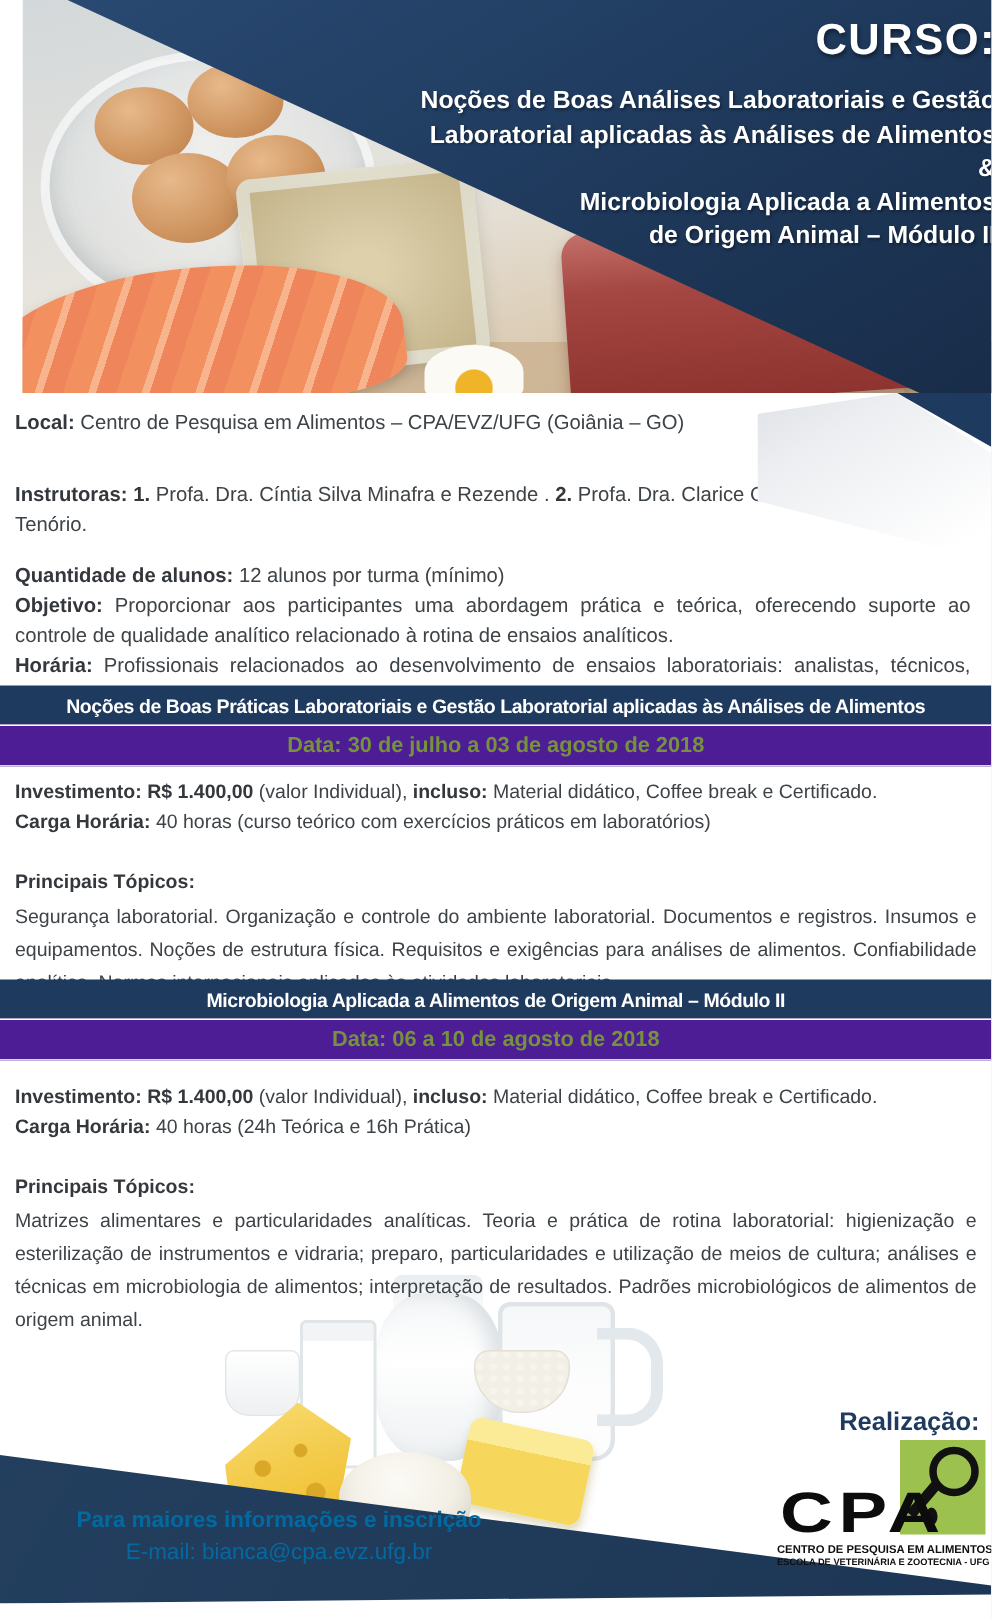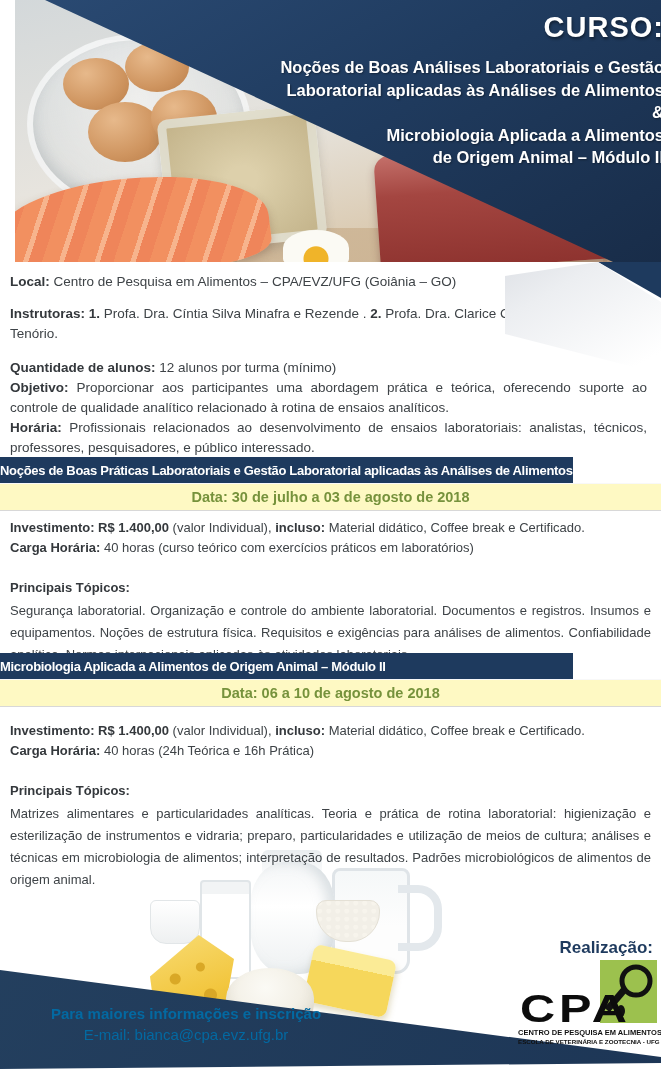--- a/index.html
+++ b/index.html
@@ -42,28 +42,28 @@
   
   .ribbon-navy{position:absolute;top:262px;left:0;width:661px;height:36px;z-index:3;
         background:#1e3a5e;clip-path:polygon(598px 0,661px 0,661px 36px);}
   .ribbon-gray{position:absolute;top:262px;left:0;width:661px;height:115px;z-index:3;
         background:linear-gradient(150deg,#9aa2ae 0%,#c9cdd5 40%,#eceef1 70%,#ffffff 95%);
         clip-path:polygon(598px 0,661px 40px,661px 112px,505px 72px,505px 14px);}
   
   .info{position:absolute;top:262px;left:0;right:0;padding:10px 14px 0 10px;z-index:2;}
   .detail{margin:0;font-size:13.5px;line-height:20px;color:#3e4347;}
   .detail b{color:#34383c;}
-  .mb12{margin-bottom:12px;} .mb14{margin-bottom:14px;}
+  .mb12{margin-bottom:28px;} .mb14{margin-bottom:14px;}
   .just{text-align:justify;}
   
-  .bar{position:absolute;left:0;width:573px;height:26px;background:#1e3a5e;z-index:4;
-       display:flex;align-items:center;}
+  .bar{position:absolute;left:0;width:661px;height:26px;background:#1e3a5e;z-index:4;
+       display:flex;align-items:center;justify-content:center;}
   .bar span{color:#fff;font-weight:bold;font-size:13px;letter-spacing:-0.3px;white-space:nowrap;}
   .bar1{top:457px;} .bar2{top:653px;}
-  .dateband{position:absolute;left:0;width:661px;height:26px;background:#fef9c3;z-index:4;
+  .dateband{position:absolute;left:0;width:661px;height:26px;background:#4c1d95;z-index:4;
        border-top:1px solid #f8f8f8;border-bottom:1px solid #d8d8d8;
        display:flex;align-items:center;justify-content:center;}
   .dateband span{color:#76923c;font-weight:bold;font-size:14.5px;}
   .date1{top:483px;} .date2{top:679px;}
   .cbody{position:absolute;left:0;right:0;z-index:2;padding:8px 10px 0 10px;}
   .cbody .detail{font-size:13px;}
   .body1{top:510px;} .body2{top:705px;padding-top:16px;}
   .tlabel{margin-top:20px;}
   .topics{margin-top:2px;line-height:22px;}
   

